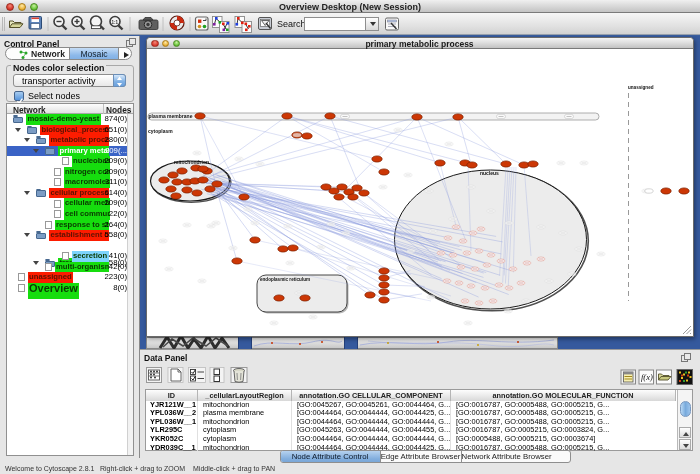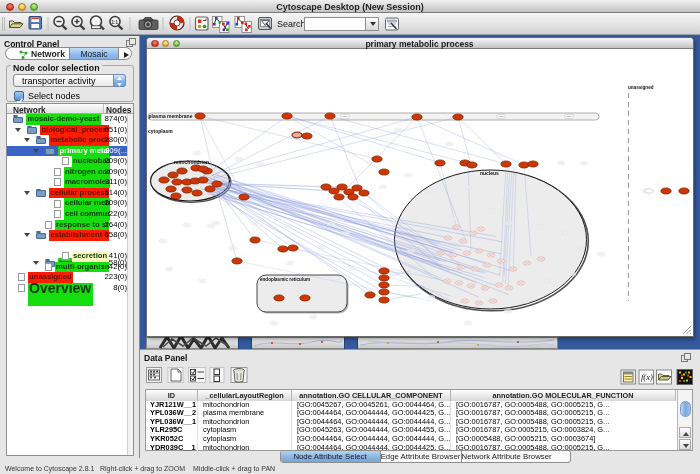--- a/index.html
+++ b/index.html
@@ -5,21 +5,21 @@
 html,body{width:700px;height:474px;overflow:hidden;font-family:"Liberation Sans",sans-serif;}
 .abs{position:absolute;}
 </style></head>
 <body>
 <div class="abs" style="left:0;top:0;width:700px;height:474px;background:#e6e6e6;">
 
 <div class="abs" style="left:0;top:0;width:700px;height:13px;background:linear-gradient(#f0f0f0,#d9d9d9 50%,#c3c3c3);border-bottom:1px solid #7a7a7a;">
   <span class="abs" style="left:6px;top:2.5px;width:8px;height:8px;border-radius:50%;background:radial-gradient(circle at 50% 30%,#f08878,#dc3c30 60%,#a02018);border:0.5px solid #9c2c20;"></span>
   <span class="abs" style="left:18px;top:2.5px;width:8px;height:8px;border-radius:50%;background:radial-gradient(circle at 50% 30%,#fce9a8,#eeb73e 60%,#b07b10);border:0.5px solid #ab7d1c;"></span>
   <span class="abs" style="left:30px;top:2.5px;width:8px;height:8px;border-radius:50%;background:radial-gradient(circle at 50% 30%,#c8f0a0,#6ec93f 60%,#3c8a14);border:0.5px solid #4e8c24;"></span>
-  <div class="abs" style="left:0;top:1.5px;width:700px;text-align:center;font-size:9px;font-weight:bold;color:#222;">Cytoscape Desktop (New Session)</div>
+  <div class="abs" style="left:0;top:1.5px;width:700px;text-align:center;font-size:9px;font-weight:bold;color:#222;">Overview Desktop (New Session)</div>
 </div>
 
 <div class="abs" style="left:0;top:13px;width:700px;height:22px;background:linear-gradient(#f6f6f6,#e2e2e2 60%,#d2d2d2);border-bottom:1px solid #98a0ac;">
   <div class="abs" style="left:2px;top:4px;width:1px;height:14px;background:#b8b8b8;"></div>
   <div class="abs" style="left:4px;top:4px;width:1px;height:14px;background:#b8b8b8;"></div>
   <svg class="abs" style="left:0;top:0;" width="700" height="22" viewBox="0 0 700 22">
 
     <path d="M9.5 14.5 L9.5 8 L13 8 L14.5 9.5 L21 9.5 L21 11" fill="#e8e8c0" stroke="#55512a" stroke-width="1"></path>
     <path d="M9.5 14.5 L12 10.8 L23 10.8 L20 14.5 Z" fill="#d6d69a" stroke="#55512a" stroke-width="1"></path>
 
@@ -130,21 +130,21 @@
           </svg>
       <span style="position:absolute;left:25px;">Network</span>
     </div>
     <div class="abs" style="left:63px;top:0;width:50px;height:13px;background:linear-gradient(#c4dcf6,#8db9ea 55%,#7dade2);border-left:1px solid #8a8a8a;border-right:1px solid #8a8a8a;text-align:center;font-size:8.6px;font-weight:normal;color:#15222e;line-height:13px;">Mosaic</div>
     <div class="abs" style="left:114px;top:0;width:13px;height:13px;">
       <span class="abs" style="left:4px;top:3.5px;width:0;height:0;border-top:3px solid transparent;border-bottom:3px solid transparent;border-left:5px solid #222;"></span>
     </div>
   </div>
 
   <div class="abs" style="left:6px;top:29px;width:128px;height:36.5px;border:1px solid #a8a8a8;border-radius:3px;"></div>
-  <div class="abs" style="left:11px;top:26.5px;background:#e6e6e6;padding:0 2px;font-size:8.8px;font-weight:bold;color:#111;">Node color selection</div>
+  <div class="abs" style="left:11px;top:26.5px;background:#e6e6e6;padding:0 2px;font-size:8.8px;font-weight:bold;color:#111;">Nodes color selection</div>
 
   <div class="abs" style="left:13px;top:38px;width:113px;height:13px;background:linear-gradient(#fff,#e8e8e8);border:1px solid #8e8e8e;border-radius:3px;">
     <span class="abs" style="left:8px;top:0;line-height:12px;font-size:9px;color:#000;">transporter activity</span>
     <span class="abs" style="right:-1px;top:-1px;width:13px;height:13px;background:linear-gradient(#d7e8fa,#7fb0e4 60%,#6aa0dc);border:1px solid #6a8eb8;border-radius:0 3px 3px 0;"></span>
     <svg class="abs" style="right:2px;top:1px;" width="7" height="11" viewBox="0 0 7 11">
           <path d="M3.5 0.5 L6 4 L1 4 Z" fill="#fff"></path>
           <path d="M3.5 10.5 L6 7 L1 7 Z" fill="#fff"></path>
         </svg>
   </div>
 
@@ -235,36 +235,36 @@
           </div>
 <div style="position:absolute;left:0;top:257px;width:100%;height:10.55px;padding-left:39px;">
             <span style="position:absolute;left:26px;top:3px;width:0;height:0;border-left:3.5px solid transparent;border-right:3.5px solid transparent;border-top:4.5px solid #444;"></span>
             <span style="position:absolute;left:38px;top:2.5px;width:10px;height:6.5px;background:#7b9cc4;border:0.8px solid #47688f;border-radius:1px;"></span>
             <span style="position:absolute;left:38px;top:1.4px;width:5px;height:2px;background:#7b9cc4;border:0.8px solid #47688f;border-radius:1px;"></span>
             <span style="position:absolute;left:51px;top:0;height:10.55px;line-height:10.55px;background:#16dd0e;color:#0a3a02;font-size:7.7px;font-weight:bold;padding:0 1.5px;white-space:nowrap;overflow:hidden;max-width:51px;">transport</span>
             <span style="position:absolute;right:0;top:0;height:10.55px;line-height:10.55px;color:#000;font-size:7.8px;">558(0)</span>
           </div>
 <div style="position:absolute;left:0;top:250.2px;width:100%;height:10.55px;">
             <span style="position:absolute;left:55px;top:1.2px;width:6.5px;height:8px;background:#fff;border:0.8px solid #999;"></span>
-            <span style="position:absolute;left:64.5px;top:0;height:10.55px;line-height:10.55px;background:#fef9c3;color:#0a3a02;font-size:7.7px;font-weight:bold;padding:0 1.5px;white-space:nowrap;overflow:hidden;max-width:38px;">secretion</span>
+            <span style="position:absolute;left:64.5px;top:0;height:10.55px;line-height:10.55px;background:#7dd3fc;color:#0a3a02;font-size:7.7px;font-weight:bold;padding:0 1.5px;white-space:nowrap;overflow:hidden;max-width:38px;">secretion</span>
             <span style="position:absolute;right:0;top:0;height:10.55px;line-height:10.55px;color:#000;font-size:7.8px;">41(0)</span>
           </div>
 <div style="position:absolute;left:0;top:260.7px;width:100%;height:10.55px;">
             <span style="position:absolute;left:38px;top:1.2px;width:6.5px;height:8px;background:#fff;border:0.8px solid #999;"></span>
             <span style="position:absolute;left:47.5px;top:0;height:10.55px;line-height:10.55px;background:#16dd0e;color:#0a3a02;font-size:7.7px;font-weight:bold;padding:0 1.5px;white-space:nowrap;overflow:hidden;max-width:54px;">multi-organism pro</span>
             <span style="position:absolute;right:0;top:0;height:10.55px;line-height:10.55px;color:#000;font-size:7.8px;">42(0)</span>
           </div>
 <div style="position:absolute;left:0;top:271.3px;width:100%;height:10.55px;">
             <span style="position:absolute;left:11px;top:1.2px;width:6.5px;height:8px;background:#fff;border:0.8px solid #999;"></span>
             <span style="position:absolute;left:20.5px;top:0;height:10.55px;line-height:10.55px;background:#fd1c00;color:#5c1202;font-size:7.7px;font-weight:bold;padding:0 1.5px;white-space:nowrap;overflow:hidden;max-width:82px;">unassigned</span>
             <span style="position:absolute;right:0;top:0;height:10.55px;line-height:10.55px;color:#000;font-size:7.8px;">223(0)</span>
           </div>
 <div style="position:absolute;left:0;top:281.8px;width:100%;height:10.55px;">
             <span style="position:absolute;left:11px;top:1.2px;width:6.5px;height:8px;background:#fff;border:0.8px solid #999;"></span>
-            <span style="position:absolute;left:20.5px;top:0;height:23px;line-height:10.55px;background:#16dd0e;color:#0a3a02;font-size:14px;font-weight:bold;padding:0 1.5px;white-space:nowrap;overflow:hidden;max-width:82px;">Overview</span>
+            <span style="position:absolute;left:20.5px;top:0;height:16px;line-height:10.55px;background:#16dd0e;color:#0a3a02;font-size:11px;font-weight:bold;padding:0 1.5px;white-space:nowrap;overflow:hidden;max-width:82px;">Overview</span>
             <span style="position:absolute;right:0;top:0;height:10.55px;line-height:10.55px;color:#000;font-size:7.8px;">8(0)</span>
           </div>
     </div>
     <div class="abs" style="right:0;top:10px;width:6.5px;height:343px;background:#f2f2f2;border-left:1px solid #d0d0d0;"></div>
   </div>
 </div>
 
 <div class="abs" style="left:140px;top:36px;width:560px;height:313px;background:#35599d;">
 
   <div class="abs" style="left:6px;top:301px;width:412px;height:12px;background:linear-gradient(#f2f2f2,#c8c8c8);border:1px solid #888;"></div>
@@ -737,21 +737,21 @@
             <span class="abs" style="left:3px;top:3.5px;width:0;height:0;border-left:3px solid transparent;border-right:3px solid transparent;border-bottom:4px solid #444;"></span>
           </div>
       <div class="abs" style="left:1px;bottom:0px;width:12px;height:11px;background:linear-gradient(#fefefe,#dcdcdc);border:1px solid #aaa;">
             <span class="abs" style="left:3px;top:3.5px;width:0;height:0;border-left:3px solid transparent;border-right:3px solid transparent;border-top:4px solid #444;"></span>
           </div>
     </div>
   </div>
 </div>
 
 <div class="abs" style="left:279.5px;top:450px;width:291px;height:12.5px;border:1px solid #8e8e8e;border-radius:3px;background:#fafafa;overflow:hidden;">
-  <div class="abs" style="left:0;top:0;width:100px;height:12.5px;background:linear-gradient(#b6d2ef,#82aedd 60%,#74a2d4);text-align:center;line-height:12.5px;font-size:7.8px;color:#0c1828;border-right:1px solid #8e8e8e;">Node Attribute Select</div>
+  <div class="abs" style="left:0;top:0;width:100px;height:12.5px;background:linear-gradient(#b6d2ef,#82aedd 60%,#74a2d4);text-align:center;line-height:12.5px;font-size:7.8px;color:#0c1828;border-right:1px solid #8e8e8e;">Node Attribute Control</div>
   <div class="abs" style="left:100px;top:0;width:81px;height:12.5px;text-align:center;line-height:12.5px;font-size:7.8px;color:#222;border-right:1px solid #8e8e8e;">Edge Attribute Browser</div>
   <div class="abs" style="left:181px;top:0;width:110px;height:12.5px;line-height:12.5px;font-size:7.8px;color:#222;">Network Attribute Browser</div>
 </div>
 
 <div class="abs" style="left:0;top:463px;width:700px;height:11px;background:#e6e6e6;">
   <span class="abs" style="left:5px;top:2px;font-size:7px;color:#333;">Welcome to Cytoscape 2.8.1</span>
   <span class="abs" style="left:100px;top:2px;font-size:7px;color:#333;">Right-click + drag to ZOOM</span>
   <span class="abs" style="left:193px;top:2px;font-size:7px;color:#333;">Middle-click + drag to PAN</span>
 </div>
 

